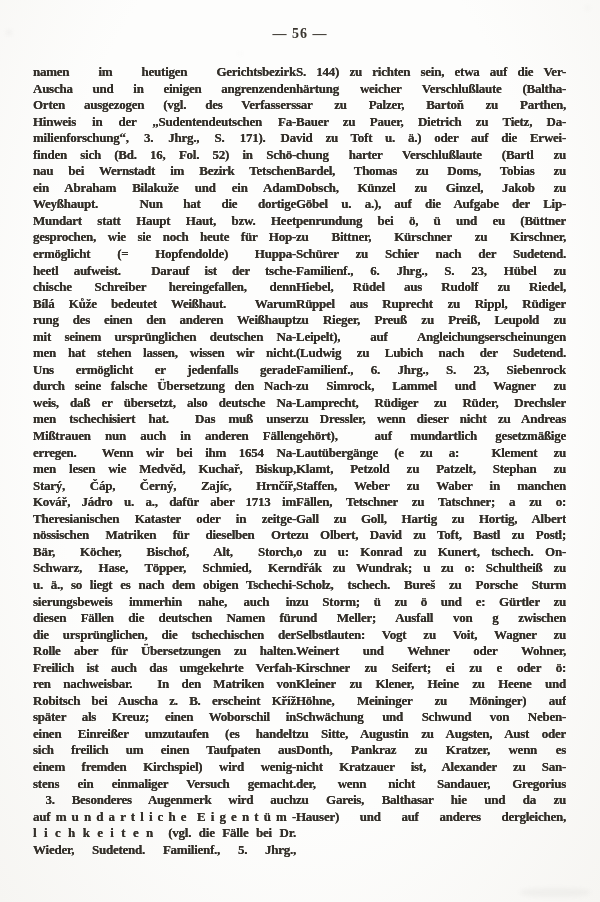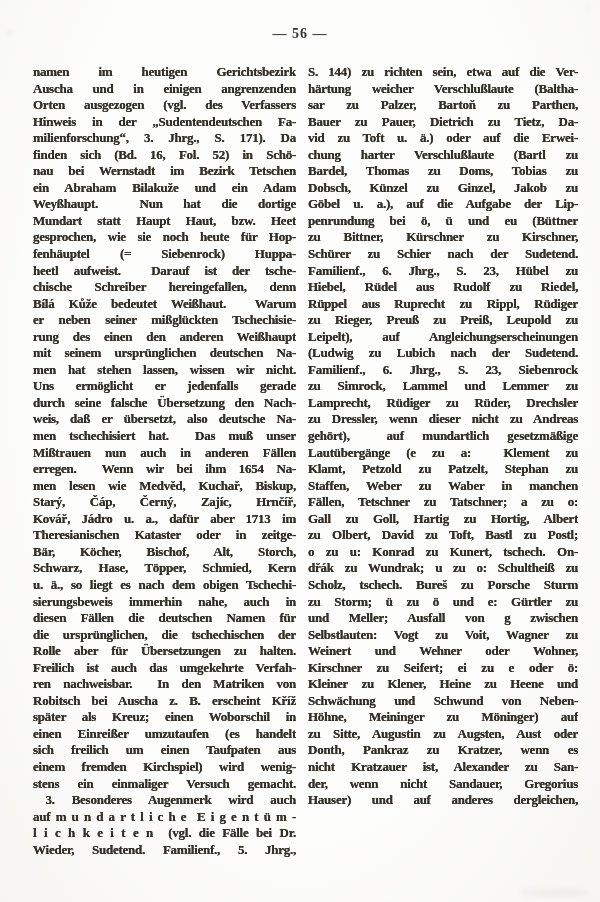--- a/index.html
+++ b/index.html
@@ -27,21 +27,20 @@
     font-weight: 700;
     letter-spacing: 1px;
     color: #3a362f;
   }
   .columns {
     position: absolute;
     top: 64px;
     left: 33px;
     width: 545px;
     display: flex;
-    gap: 12px;
   }
   .col {
     font-size: 13px;
     font-weight: 700;
     letter-spacing: -0.25px;
     word-spacing: -0.5px;
     text-shadow: 0 0 0.3px currentColor;
   }
   .col-left  { width: 263px; }
   .col-right { width: 270px; }
@@ -76,38 +75,38 @@
         <div class="line">Auscha und in einigen angrenzenden</div>
         <div class="line">Orten ausgezogen (vgl. des Verfassers</div>
         <div class="line">Hinweis in der „Sudentendeutschen Fa-</div>
         <div class="line">milienforschung“, 3. Jhrg., S. 171). Da</div>
         <div class="line">finden sich (Bd. 16, Fol. 52) in Schö-</div>
         <div class="line">nau bei Wernstadt im Bezirk Tetschen</div>
         <div class="line">ein Abraham Bilakuže und ein Adam</div>
         <div class="line">Weyßhaupt.  Nun hat die dortige</div>
         <div class="line">Mundart statt Haupt Haut, bzw. Heet</div>
         <div class="line">gesprochen, wie sie noch heute für Hop-</div>
-        <div class="line">fenhäuptel (= Siebenrock) Huppa-</div>
+        <div class="line">ermöglicht (= Hopfendolde) Huppa-</div>
         <div class="line">heetl aufweist.  Darauf ist der tsche-</div>
         <div class="line">chische Schreiber hereingefallen, denn</div>
         <div class="line">Bílá Kůže bedeutet Weißhaut.  Warum</div>
-        <div class="line">er neben seiner mißglückten Tschechisie-</div>
         <div class="line">rung des einen den anderen Weißhaupt</div>
         <div class="line">mit seinem ursprünglichen deutschen Na-</div>
         <div class="line">men hat stehen lassen, wissen wir nicht.</div>
         <div class="line">Uns ermöglicht er jedenfalls gerade</div>
         <div class="line">durch seine falsche Übersetzung den Nach-</div>
         <div class="line">weis, daß er übersetzt, also deutsche Na-</div>
         <div class="line">men tschechisiert hat.  Das muß unser</div>
         <div class="line">Mißtrauen nun auch in anderen Fällen</div>
         <div class="line">erregen.  Wenn wir bei ihm 1654 Na-</div>
         <div class="line">men lesen wie Medvěd, Kuchař, Biskup,</div>
         <div class="line">Starý, Čáp, Černý, Zajíc, Hrnčíř,</div>
         <div class="line">Kovář, Jádro u. a., dafür aber 1713 im</div>
         <div class="line">Theresianischen Kataster oder in zeitge-</div>
+        <div class="line">nössischen Matriken für dieselben Orte</div>
         <div class="line">Bär, Köcher, Bischof, Alt, Storch,</div>
         <div class="line">Schwarz, Hase, Töpper, Schmied, Kern</div>
         <div class="line">u. ä., so liegt es nach dem obigen Tschechi-</div>
         <div class="line">sierungsbeweis immerhin nahe, auch in</div>
         <div class="line">diesen Fällen die deutschen Namen für</div>
         <div class="line">die ursprünglichen, die tschechischen der</div>
         <div class="line">Rolle aber für Übersetzungen zu halten.</div>
         <div class="line">Freilich ist auch das umgekehrte Verfah-</div>
         <div class="line">ren nachweisbar.  In den Matriken von</div>
         <div class="line">Robitsch bei Auscha z. B. erscheint Kříž</div>
@@ -134,45 +133,46 @@
         <div class="line">penrundung bei ö, ü und eu (Büttner</div>
         <div class="line">zu Bittner, Kürschner zu Kirschner,</div>
         <div class="line">Schürer zu Schier nach der Sudetend.</div>
         <div class="line">Familienf., 6. Jhrg., S. 23, Hübel zu</div>
         <div class="line">Hiebel, Rüdel aus Rudolf zu Riedel,</div>
         <div class="line">Rüppel aus Ruprecht zu Rippl, Rüdiger</div>
         <div class="line">zu Rieger, Preuß zu Preiß, Leupold zu</div>
         <div class="line">Leipelt), auf Angleichungserscheinungen</div>
         <div class="line">(Ludwig zu Lubich nach der Sudetend.</div>
         <div class="line">Familienf., 6. Jhrg., S. 23, Siebenrock</div>
-        <div class="line">zu Simrock, Lammel und Lemmer zu</div>
+        <div class="line">zu Simrock, Lammel und Wagner zu</div>
         <div class="line">Lamprecht, Rüdiger zu Rüder, Drechsler</div>
         <div class="line">zu Dressler, wenn dieser nicht zu Andreas</div>
         <div class="line">gehört),  auf mundartlich gesetzmäßige</div>
         <div class="line">Lautübergänge (e zu a:  Klement zu</div>
         <div class="line">Klamt, Petzold zu Patzelt, Stephan zu</div>
         <div class="line">Staffen, Weber zu Waber in manchen</div>
         <div class="line">Fällen, Tetschner zu Tatschner; a zu o:</div>
         <div class="line">Gall zu Goll, Hartig zu Hortig, Albert</div>
         <div class="line">zu Olbert, David zu Toft, Bastl zu Postl;</div>
         <div class="line">o zu u: Konrad zu Kunert, tschech. On-</div>
         <div class="line">dřák zu Wundrak; u zu o: Schultheiß zu</div>
         <div class="line">Scholz, tschech. Bureš zu Porsche Sturm</div>
         <div class="line">zu Storm; ü zu ö und e: Gürtler zu</div>
         <div class="line">und Meller; Ausfall von g zwischen</div>
         <div class="line">Selbstlauten: Vogt zu Voit, Wagner zu</div>
         <div class="line">Weinert und Wehner oder Wohner,</div>
         <div class="line">Kirschner zu Seifert; ei zu e oder ö:</div>
         <div class="line">Kleiner zu Klener, Heine zu Heene und</div>
+        <div class="line">Höhne, Meininger zu Möninger) auf</div>
         <div class="line">Schwächung und Schwund von Neben-</div>
-        <div class="line">Höhne, Meininger zu Möninger) auf</div>
         <div class="line">zu Sitte, Augustin zu Augsten, Aust oder</div>
         <div class="line">Donth, Pankraz zu Kratzer, wenn es</div>
         <div class="line">nicht Kratzauer ist, Alexander zu San-</div>
         <div class="line">der, wenn nicht Sandauer, Gregorius</div>
+        <div class="line">zu Gareis, Balthasar hie und da zu</div>
         <div class="line">Hauser) und auf anderes dergleichen,</div>
       </div>
   </div>
 
   <div class="artifact a1"></div>
   <div class="artifact a2"></div>
   <div class="artifact a3"></div>
   <div class="artifact a4"></div>
 </div>
 

